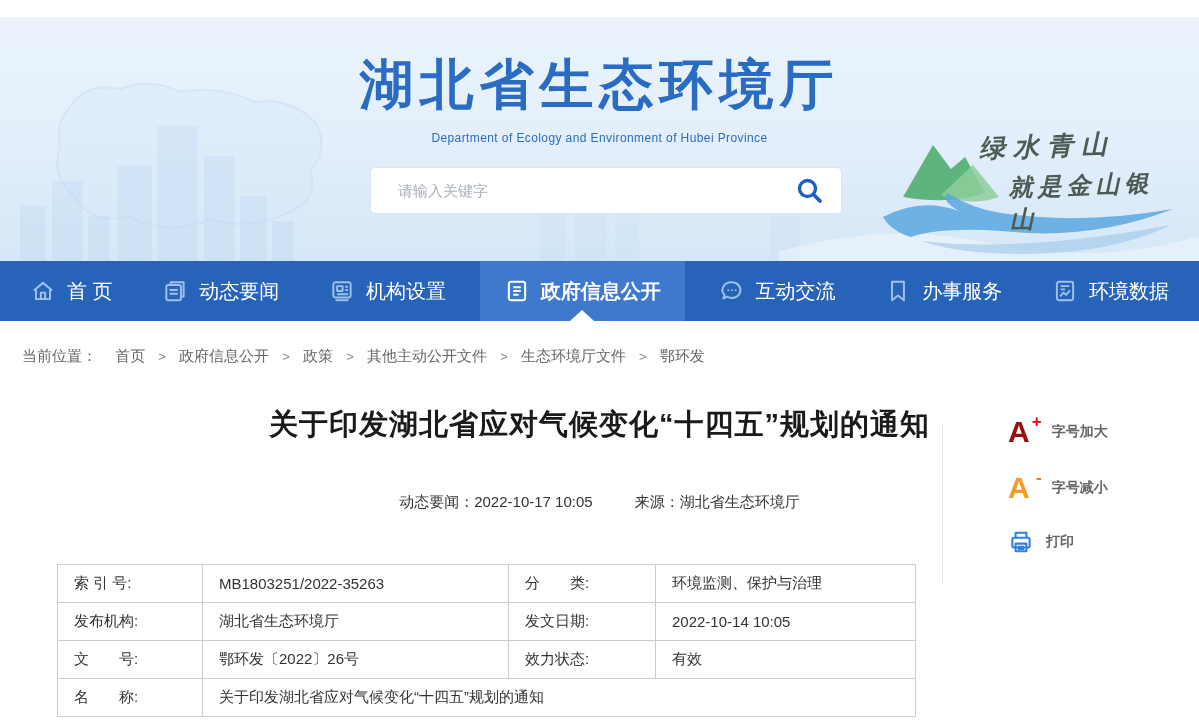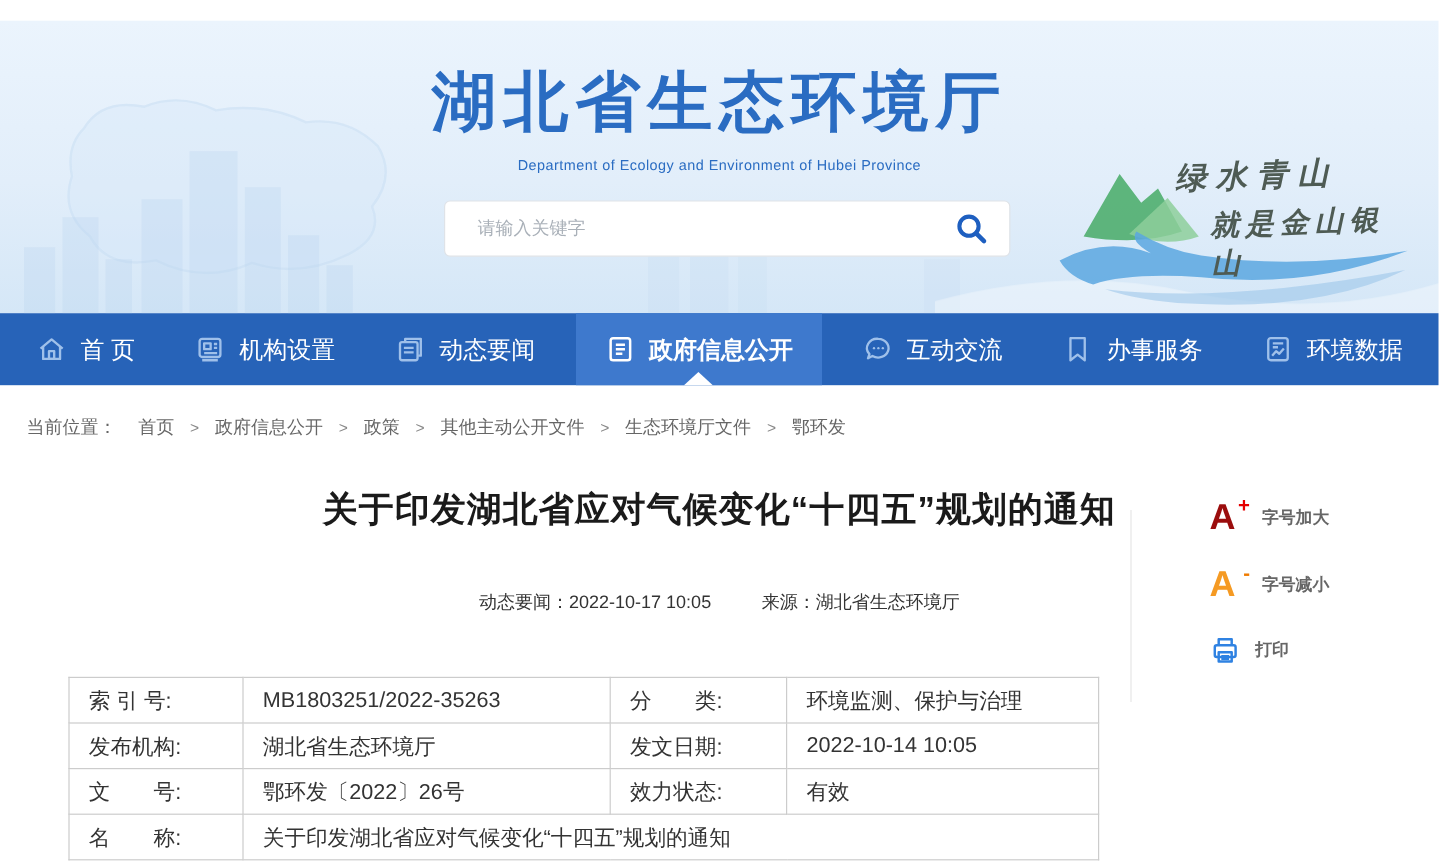--- a/index.html
+++ b/index.html
@@ -52,21 +52,21 @@
 
   
   .article-title { margin-top:22px; text-align:center; font-size:29px; font-weight:bold; color:#1a1a1a;
     letter-spacing:1px; }
   .pubinfo { margin-top:48px; text-align:center; font-size:15px; color:#333; }
   .pubinfo .seg { margin:0 19px; }
 
   
   .main-wrap { position:relative; }
   .doc-table { margin:52px 0 0 57px; border-collapse:collapse; table-layout:fixed; width:858px;
-    font-size:18px; color:#333; }
+    font-size:15px; color:#333; }
   .doc-table td { border:1px solid #ccc; height:38px; padding:0 0 0 16px; vertical-align:middle; }
   .doc-table td.lbl { color:#333; }
   .col1 { width:145px; } .col2 { width:306px; } .col3 { width:147px; } .col4 { width:260px; }
 
   
   .side-divider { position:absolute; left:942px; top:20px; width:1px; height:160px; background:#e6e6e6; }
   .tools { position:absolute; left:1008px; top:12px; width:180px; }
   .tool { display:flex; align-items:center; margin-bottom:26px; cursor:pointer; }
   .tool .t-label { font-size:14px; color:#666; margin-left:12px;font-weight:bold; }
   .fz { font-size:30px; font-weight:bold; line-height:1; position:relative; padding-right:10px; }
@@ -143,38 +143,38 @@
             <path d="M5.5 10 V19.5 H18.5 V10"></path>
             <rect x="10" y="13.5" width="4" height="6"></rect>
         </svg>
       </span>
       <span>首 页</span>
     </div>
 
     <div class="nav-item">
       <span class="nicon">
         <svg width="26" height="26" viewBox="0 0 24 24" fill="none" stroke="currentColor" stroke-width="1.8" stroke-linejoin="round">
+          <path d="M8 6 V4 H20 V17 H18"></path>
+            <rect x="4" y="6.5" width="13.5" height="14" rx="1.5"></rect>
+            <path d="M7 11 h7.5 M7 14.5 h7.5"></path>
+        </svg>
+      </span>
+      <span>动态要闻</span>
+    </div>
+
+    <div class="nav-item">
+      <span class="nicon">
+        <svg width="26" height="26" viewBox="0 0 24 24" fill="none" stroke="currentColor" stroke-width="1.8" stroke-linejoin="round">
           <rect x="4" y="4" width="16" height="14" rx="2"></rect>
             <rect x="7.5" y="7.5" width="5" height="4.5"></rect>
             <path d="M15 8 h2.5 M15 11 h2.5 M7.5 15 h10"></path>
             <path d="M6 20.5 h12"></path>
         </svg>
       </span>
       <span>机构设置</span>
-    </div>
-
-    <div class="nav-item">
-      <span class="nicon">
-        <svg width="26" height="26" viewBox="0 0 24 24" fill="none" stroke="currentColor" stroke-width="1.8" stroke-linejoin="round">
-          <path d="M8 6 V4 H20 V17 H18"></path>
-            <rect x="4" y="6.5" width="13.5" height="14" rx="1.5"></rect>
-            <path d="M7 11 h7.5 M7 14.5 h7.5"></path>
-        </svg>
-      </span>
-      <span>动态要闻</span>
     </div>
 
     <div class="nav-item active">
       <span class="nicon">
         <svg width="26" height="26" viewBox="0 0 24 24" fill="none" stroke="currentColor" stroke-width="1.9" stroke-linejoin="round">
           <rect x="4.5" y="3.5" width="15" height="17" rx="2"></rect>
             <path d="M8.5 8.5 h7 M8.5 12 h7 M8.5 15.5 h5"></path>
         </svg>
       </span>
       <span>政府信息公开</span>

